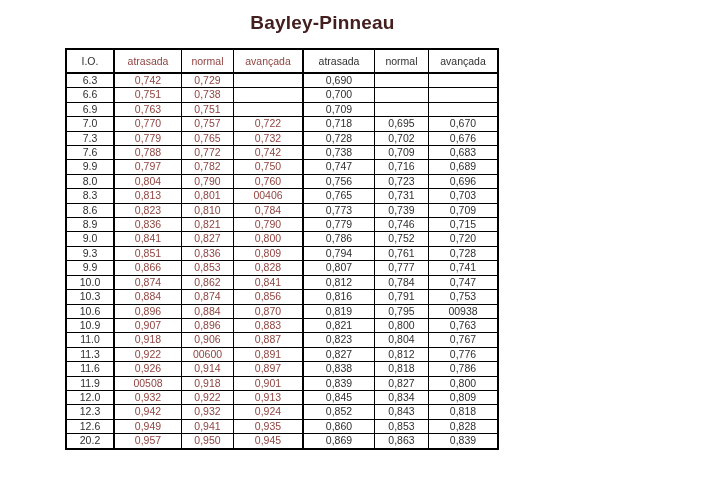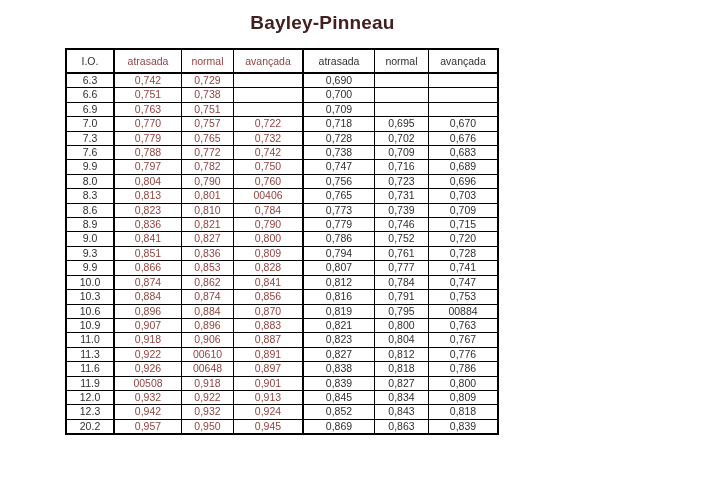--- a/index.html
+++ b/index.html
@@ -228,21 +228,21 @@
           <td class="g2">0,791</td>
           <td class="g2">0,753</td>
         </tr>
         <tr>
           <td class="io">10.6</td>
           <td class="g1">0,896</td>
           <td class="g1">0,884</td>
           <td class="g1">0,870</td>
           <td class="g2">0,819</td>
           <td class="g2">0,795</td>
-          <td class="g2">00884</td>
+          <td class="g2">00938</td>
         </tr>
         <tr>
           <td class="io">10.9</td>
           <td class="g1">0,907</td>
           <td class="g1">0,896</td>
           <td class="g1">0,883</td>
           <td class="g2">0,821</td>
           <td class="g2">0,800</td>
           <td class="g2">0,763</td>
         </tr>
@@ -251,30 +251,30 @@
           <td class="g1">0,918</td>
           <td class="g1">0,906</td>
           <td class="g1">0,887</td>
           <td class="g2">0,823</td>
           <td class="g2">0,804</td>
           <td class="g2">0,767</td>
         </tr>
         <tr>
           <td class="io">11.3</td>
           <td class="g1">0,922</td>
-          <td class="g1">00610</td>
+          <td class="g1">00600</td>
           <td class="g1">0,891</td>
           <td class="g2">0,827</td>
           <td class="g2">0,812</td>
           <td class="g2">0,776</td>
         </tr>
         <tr>
           <td class="io">11.6</td>
           <td class="g1">0,926</td>
-          <td class="g1">00648</td>
+          <td class="g1">0,914</td>
           <td class="g1">0,897</td>
           <td class="g2">0,838</td>
           <td class="g2">0,818</td>
           <td class="g2">0,786</td>
         </tr>
         <tr>
           <td class="io">11.9</td>
           <td class="g1">00508</td>
           <td class="g1">0,918</td>
           <td class="g1">0,901</td>
@@ -294,20 +294,29 @@
         <tr>
           <td class="io">12.3</td>
           <td class="g1">0,942</td>
           <td class="g1">0,932</td>
           <td class="g1">0,924</td>
           <td class="g2">0,852</td>
           <td class="g2">0,843</td>
           <td class="g2">0,818</td>
         </tr>
         <tr>
+          <td class="io">12.6</td>
+          <td class="g1">0,949</td>
+          <td class="g1">0,941</td>
+          <td class="g1">0,935</td>
+          <td class="g2">0,860</td>
+          <td class="g2">0,853</td>
+          <td class="g2">0,828</td>
+        </tr>
+        <tr>
           <td class="io">20.2</td>
           <td class="g1">0,957</td>
           <td class="g1">0,950</td>
           <td class="g1">0,945</td>
           <td class="g2">0,869</td>
           <td class="g2">0,863</td>
           <td class="g2">0,839</td>
         </tr>
       </tbody>
   </table>

